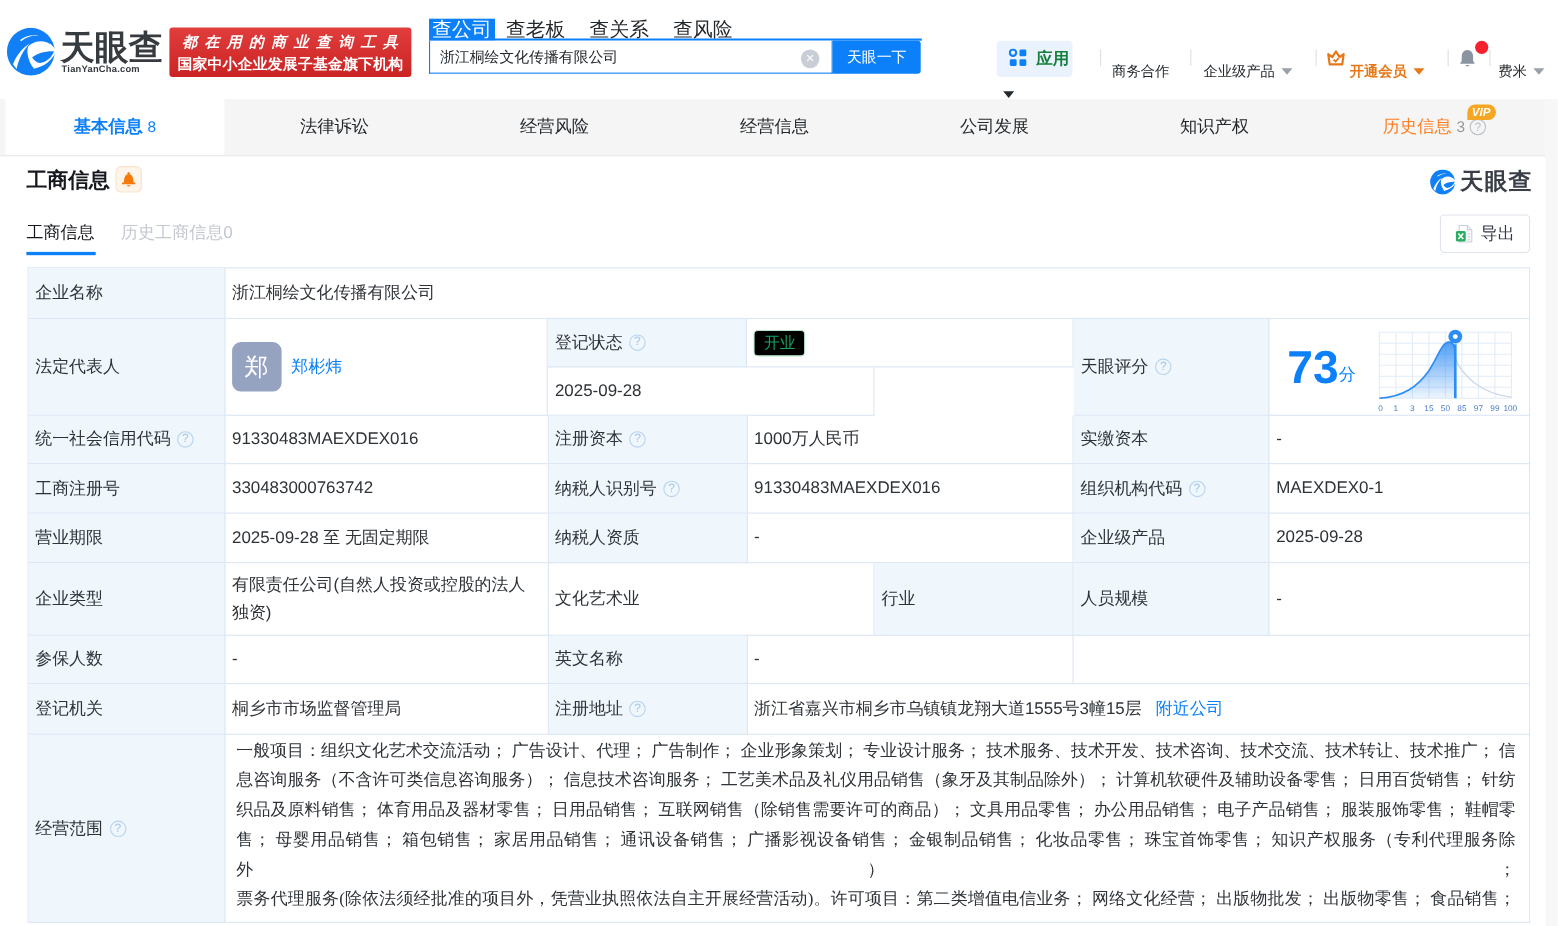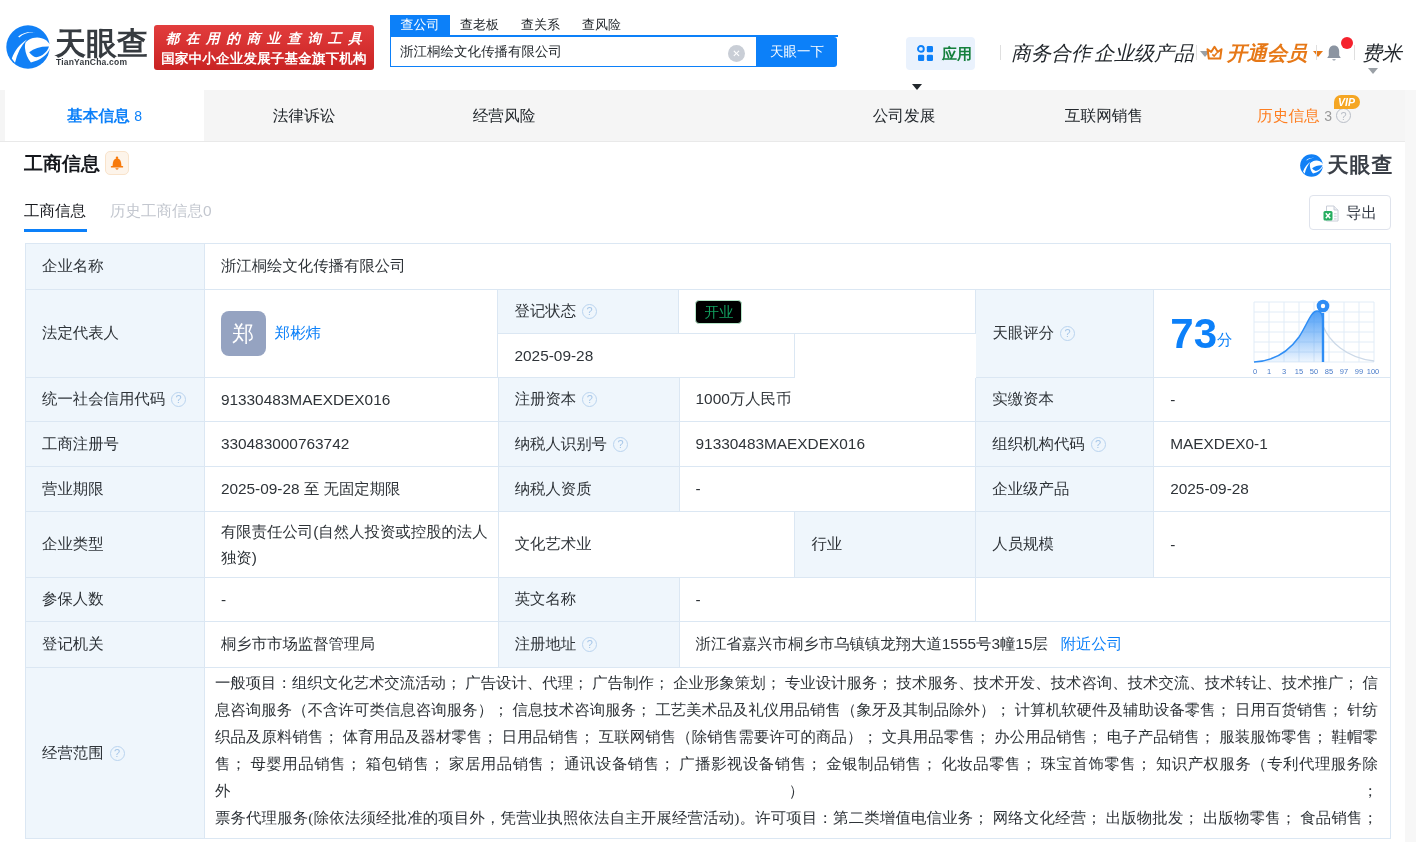--- a/index.html
+++ b/index.html
@@ -6,32 +6,32 @@
 html,body { width:1416px; height:842px; overflow:hidden; background:#fff;
   font-family:"Liberation Sans", sans-serif; }
 .abs { position:absolute; }
 
 #logo-txt { left:55px; top:23px; font-size:31px; font-weight:bold; color:#363b40; letter-spacing:0;}
 #logo-sub { left:56px; top:57px; font-size:8.5px; font-weight:bold; color:#363b40; letter-spacing:0.2px;}
 #redbox { left:154px; top:25px; width:220px; height:45px; background:linear-gradient(#e23d3d,#c92323); border-radius:3px; color:#fff; text-align:center; }
 #redbox .l1 { font-size:13.5px; font-weight:bold; letter-spacing:6.8px; margin-top:5px; margin-left:6px;font-style:italic;}
 #redbox .l2 { font-size:13.5px; font-weight:bold; letter-spacing:0.2px; margin-top:2px;}
 
-#stabs { left:390px; top:15px; height:20px; font-size:13px; }
+#stabs { left:390px; top:15px; height:20px; font-size:18px; }
 #stabs span { display:inline-block; }
 .stab-act { background:#0c80f9; color:#fff; width:60px; height:20px; line-height:20px; text-align:center; }
 .stab { color:#23282d; white-space:nowrap; margin-left:22px; }
 #sunder { left:390px; top:35px; width:448px; height:2px; background:#0c80f9; }
 #sinput { left:390px; top:37px; width:367px; height:30px; border:1px solid #0c80f9; border-top:none; background:#fff; font-size:13.5px; color:#23282d; line-height:29px; padding-left:9px; }
 #sclear { left:728px; top:45px; width:17px; height:17px; border-radius:50%; background:#c9ced6; color:#fff; font-size:10px; line-height:17px; text-align:center; }
 #sbtn { left:757px; top:37px; width:80px; height:30px; background:#0c80f9; color:#fff; font-size:13.5px; text-align:center; line-height:30px; border-radius:0 3px 3px 0; }
 
 #appbox { left:906px; top:37px; width:69px; height:33px; background:#eaf2fd; border-radius:4px; line-height:33px; font-size:15px; color:#15803d;font-weight:bold; }
 .sep { width:1px; height:15px; background:#dfdfdf; top:45px; }
-.hm { top:45px; font-size:20px; color:#23282d; line-height:17px;font-style:italic;}
+.hm { top:56px; font-size:13px; color:#23282d; line-height:17px;}
 .caret { display:inline-block; width:0; height:0; border-left:5px solid transparent; border-right:5px solid transparent; border-top:6px solid #23282d; vertical-align:middle; margin-left:6px; margin-bottom:2px;}
 .caret.gray { border-top-color:#9aa0a6; }
 .caret.orange { border-top-color:#e67817; }
 #vipmenu { color:#e67817; font-weight:bold; }
 
 #navbar { left:0; top:90px; width:1405px; height:52px; background:#f5f5f5; border-bottom:1px solid #e9e9e9;}
 #navbar .tab { position:absolute; top:0; height:51px; line-height:51px; text-align:center; font-size:15.7px; color:#23282d; }
 #navbar #tab-act { left:5px; width:199px; background:#fff; color:#0c80f9; font-weight:bold; }
 #tab-act small { font-weight:normal; font-size:14px; }
 #vipbadge { position:absolute; top:5px; right:44px; background:#f5a623; color:#fff; font-size:10.5px; font-weight:bold; font-style:italic; line-height:14px; padding:0 5px 0 4px; border-radius:7px 7px 7px 0; }
@@ -40,21 +40,21 @@
 #sec-title { left:24px; top:151px; font-size:19px; font-weight:bold; color:#16181d; }
 #bellbox { left:105px; top:151px; width:24px; height:24px; background:#fdf4ea; border:1px solid #f9e3cb; border-radius:5px; text-align:center;}
 #minilogo { left:1300px; top:151px; }
 #subtab1 { left:24px; top:201px; font-size:15.5px; color:#16181d; font-weight:500;}
 #subtab2 { left:110px; top:201px; font-size:15.5px; color:#c3c7cf; }
 #subline { left:24px; top:229px; width:63px; height:3px; background:#0c80f9; }
 #exportbtn { left:1309px; top:195px; width:82px; height:35px; border:1px solid #dfe3ec; border-radius:4px; font-size:15.5px; color:#333a45; line-height:33px; text-align:center;}
 
 #tbl { left:25px; top:243px; width:1366px; border-top:1px solid #dbe7f3; border-left:1px solid #dbe7f3; font-size:15.4px; color:#2e3338; }
 .row { display:flex; width:100%; }
-.c { border-right:1px solid #dbe7f3; border-bottom:1px solid #dbe7f3; display:flex; align-items:center; padding-left:16px; }
+.c { border-right:1px solid #dbe7f3; border-bottom:1px solid #dbe7f3; display:flex; align-items:center; padding-left:6px; }
 .lab { background:#eff6fc; }
 .w1 { width:179px; } .w2 { width:294px; } .w3 { width:181px; } .w4 { width:297px; } .w5 { width:178px; } .w6 { width:237px; }
 .q { display:inline-block; width:15px; height:15px; border:1.5px solid #bad4ef; border-radius:50%; color:#a6c6e8; font-size:11px; line-height:12.5px; text-align:center; margin-left:6px; flex:none; font-weight:normal;}
 a.blue { color:#0c80f9; text-decoration:none; }
 .tag-green { display:inline-block; height:24px; line-height:23px; padding:0 8px; background:#000000; border:1px solid #b5e5c8; border-radius:4px; color:#12a05f; font-size:14.5px; }
 #avatar { width:45px; height:45px; background:#95a3c1; border-radius:8px; color:#fff; font-size:22px; text-align:center; line-height:45px; }
 .jline { line-height:27px; text-align:justify; text-align-last:justify; }
 </style>
 </head>
 <body>
@@ -102,22 +102,23 @@
   <path d="M8.2 15.2 A1.9 1.9 0 0 0 11.8 15.2 Z" fill="#8b94a1"></path>
 </svg>
 <div class="abs" style="left:1341px; top:37px; width:12px; height:12px; border-radius:50%; background:#f5222d;"></div>
 <div class="abs sep" style="left:1354px;"></div>
 <div class="abs hm" style="left:1362px;">费米<span class="caret gray"></span></div>
 
 <div class="abs" id="navbar">
   <div class="tab" id="tab-act">基本信息 <small>8</small></div>
   <div class="tab" style="left:204px; width:200px;">法律诉讼</div>
   <div class="tab" style="left:404px; width:200px;">经营风险</div>
+  <div class="tab" style="left:604px; width:200px;">经营信息</div>
   <div class="tab" style="left:804px; width:200px;">公司发展</div>
-  <div class="tab" style="left:1004px; width:200px;">互联网销售</div>
+  <div class="tab" style="left:1004px; width:200px;">知识产权</div>
   <div class="tab" style="left:1204px; width:200px; color:#fe7f22;">历史信息 <small style="color:#999; font-size:14px;">3</small><span style="display:inline-block; width:15px; height:15px; border:1px solid #b9bec7; border-radius:50%; color:#b9bec7; font-size:11px; line-height:14px; vertical-align:1px; margin-left:4px;">?</span><span id="vipbadge">VIP</span></div>
 </div>
 <div class="abs" id="scrollbar"></div>
 
 <div class="abs" id="sec-title">工商信息</div>
 <div class="abs" id="bellbox"><svg width="14" height="15" viewBox="0 0 14 15" style="margin-top:4px;">
       <circle cx="7" cy="1.7" r="1.2" fill="#f7790a"></circle>
       <path d="M2.6 10.6 C2.6 4.4 4.2 2.4 7 2.4 C9.8 2.4 11.4 4.4 11.4 10.6 Z" fill="#f7790a"></path>
       <rect x="0.8" y="9.9" width="12.4" height="1.7" rx="0.85" fill="#f7790a"></rect>
       <path d="M5.3 12.3 A1.75 1.75 0 0 0 8.7 12.3 Z" fill="#f7790a"></path>

